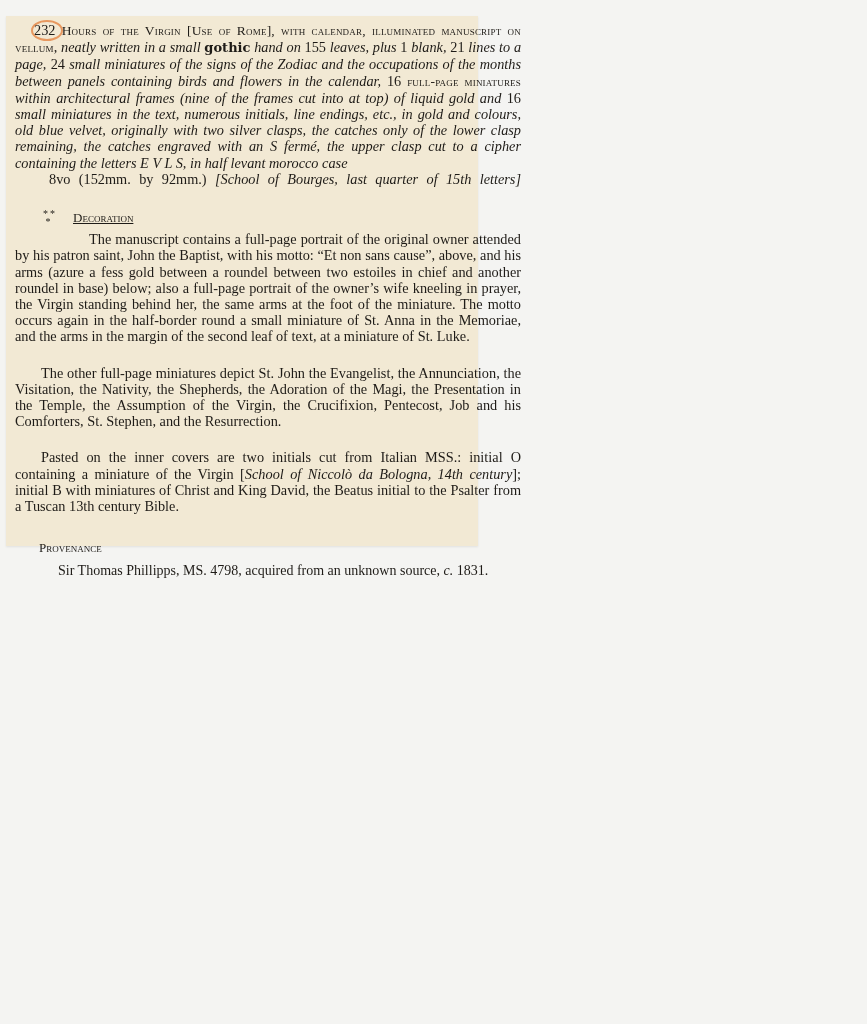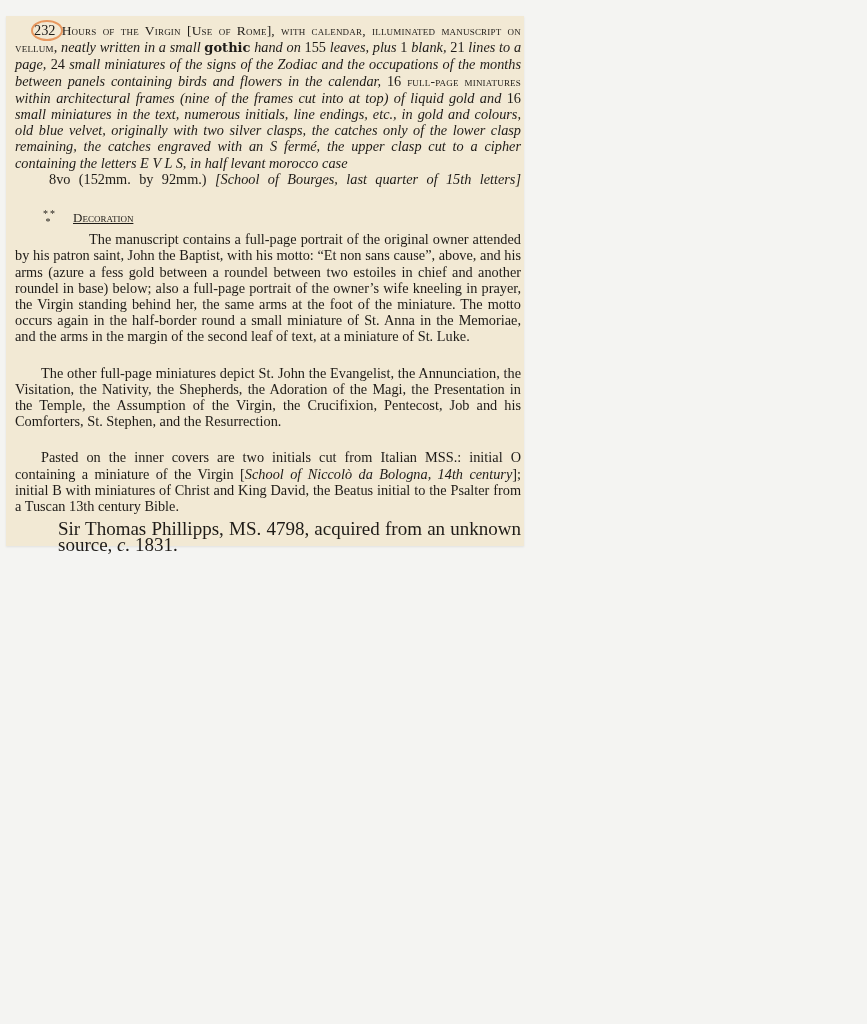--- a/index.html
+++ b/index.html
@@ -7,21 +7,21 @@
     width: 867px; height: 1024px;
     background: #f4f4f2;
     position: relative;
     overflow: hidden;
     font-family: "Liberation Serif", "DejaVu Serif", serif;
     color: #1e1b17;
   }
   .clipping {
     position: absolute;
     left: 6px; top: 16px;
-    width: 518px; height: 530px;
+    width: 472px; height: 530px;
     background: #f2e9d4;
     box-shadow: 0 1px 2px rgba(0,0,0,0.08);
   }
   .text {
     position: absolute;
     left: 9px; top: 6px;
     width: 506px;
     font-size: 14.3px;
     line-height: 16.2px;
     text-align: justify;
@@ -46,21 +46,21 @@
     margin-top: 23px; margin-bottom: 5px;
     display: flex; align-items: center;
   }
   .asterism {
     display: inline-block; width: 30px; margin-left: 28px;
     font-size: 10px; line-height: 8px; text-align: left;
   }
   .indent-big { text-indent: 74px; }
   .indent { text-indent: 26px; margin-top: 20px; }
   .prov-head { margin-top: 26px; margin-left: 24px; font-variant: small-caps; font-size: 13px; }
-  .prov-text { margin-top: 7px; margin-left: 43px; font-size: 19px; }
+  .prov-text { margin-top: 7px; margin-left: 43px; font-size: 14px; }
 </style>
 </head>
 <body>
 
 <div class="clipping">
   <div class="text">
 
     <p class="p">
       <span class="lot-num">232</span>
       <span class="sc">Hours of the Virgin [Use of Rome], with calendar, illuminated manuscript on vellum</span>,
@@ -87,19 +87,20 @@
     </p>
 
     <div class="section-head">
       <span class="asterism">* *<br>&nbsp;*</span>
       <span class="scl">Decoration</span>
     </div>
     <p class="p indent-big">The manuscript contains a full-page portrait of the original owner attended by his patron saint, John the Baptist, with his motto: “Et non sans cause”, above, and his arms (azure a fess gold between a roundel between two estoiles in chief and another roundel in base) below; also a full-page portrait of the owner’s wife kneeling in prayer, the Virgin standing behind her, the same arms at the foot of the miniature. The motto occurs again in the half-border round a small miniature of St. Anna in the Memoriae, and the arms in the margin of the second leaf of text, at a miniature of St. Luke.</p>
     <p class="p indent">The other full-page miniatures depict St. John the Evangelist, the Annunciation, the Visitation, the Nativity, the Shepherds, the Adoration of the Magi, the Presentation in the Temple, the Assumption of the Virgin, the Crucifixion, Pentecost, Job and his Comforters, St. Stephen, and the Resurrection.</p>
     <p class="p indent"><span>Pasted on the inner covers are two initials cut from Italian MSS.: initial O containing a miniature of the Virgin [</span><i>School of Niccolò da Bologna, 14th century</i><span>]; initial B with miniatures of Christ and King David, the Beatus initial to the Psalter from a Tuscan 13th century Bible.</span></p>
 
+    <div class="prov-head">Provenance</div>
     <p class="p prov-text">
       <span>Sir Thomas Phillipps, MS. 4798, acquired from an unknown source,</span>
       <i>c.</i>
       <span>1831.</span>
     </p>
   </div>
 </div>
 
 </body></html>

